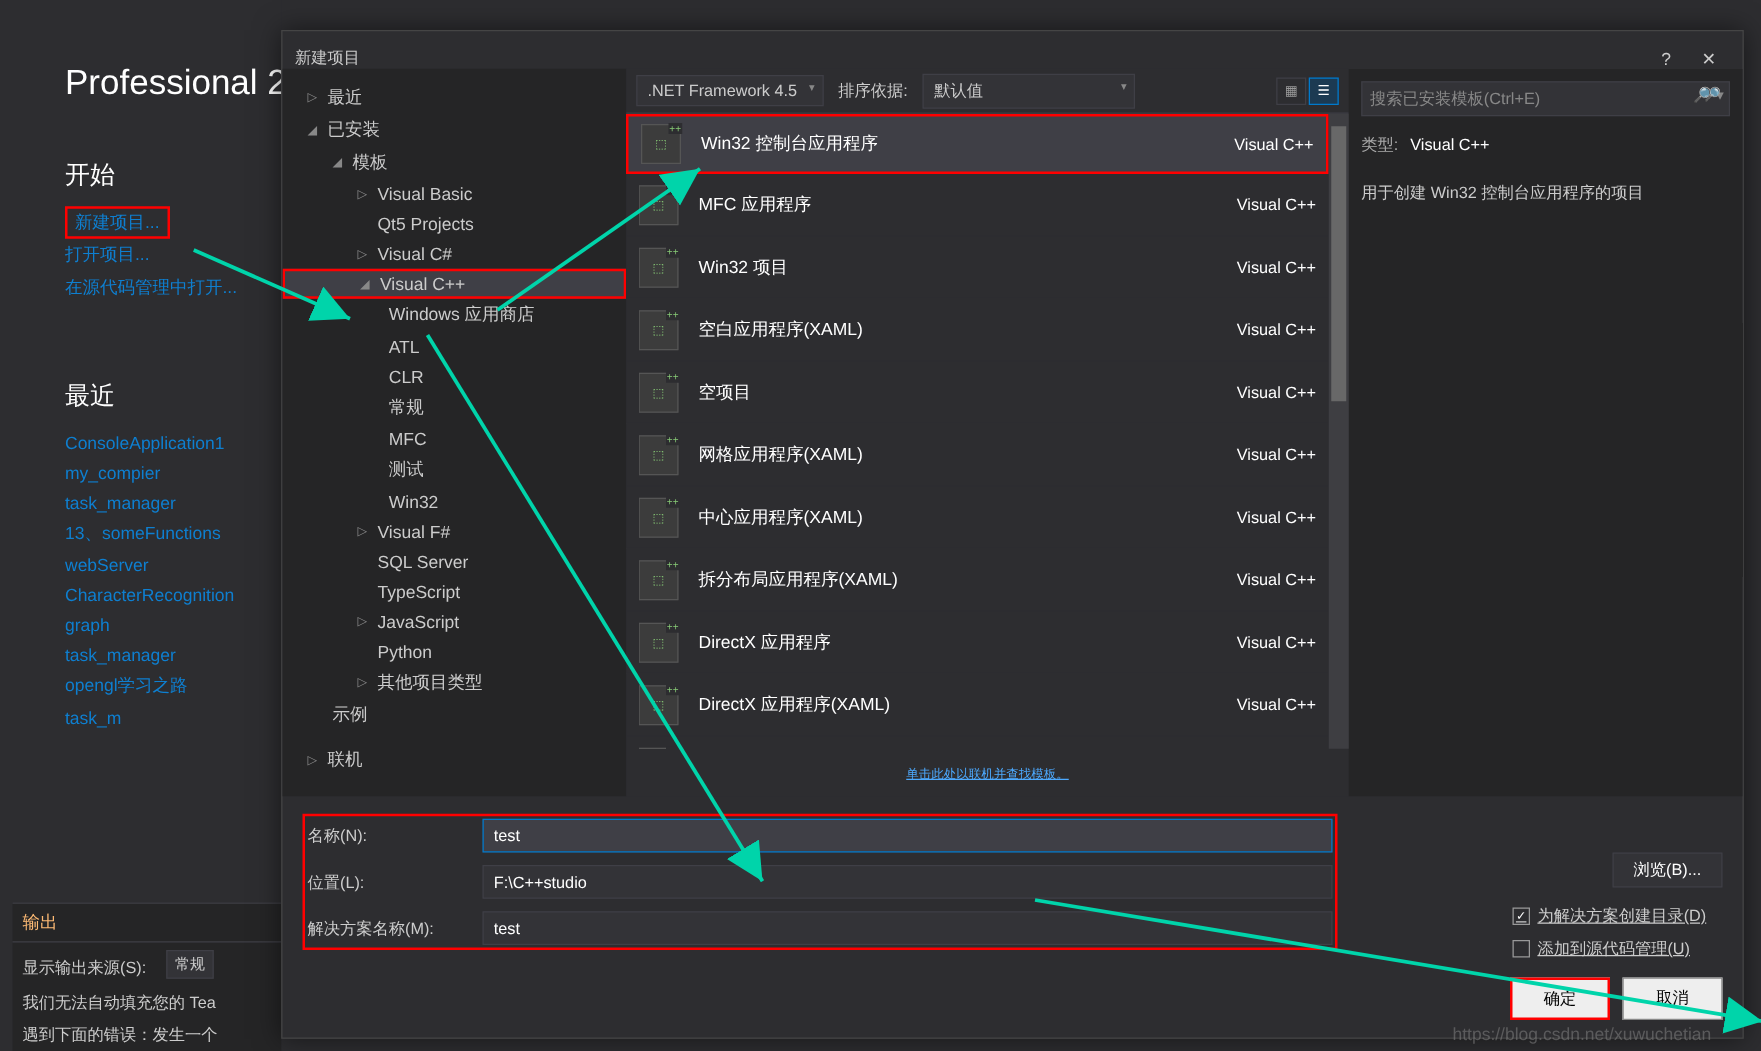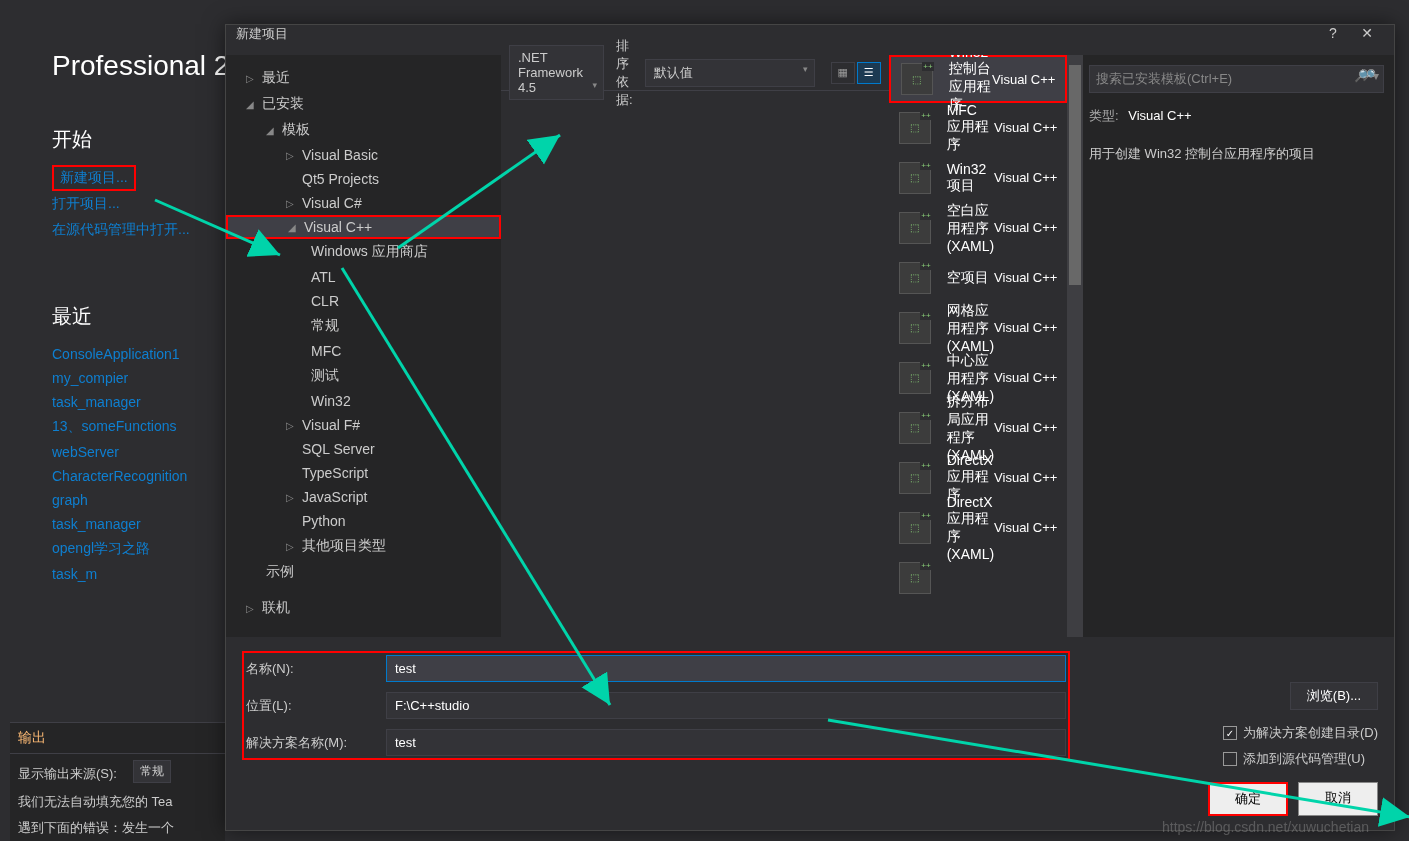--- a/index.html
+++ b/index.html
@@ -14,39 +14,39 @@
 .recent-heading { margin-top: 60px; }
 
 .output-panel { position: absolute; left: 10px; bottom: 0; width: 215px; background: #252526; border-top: 1px solid #3f3f46; }
 .output-title { color: #fdba74; font-size: 14px; padding: 6px 8px; border-bottom: 1px solid #3f3f46;}
 .output-row { padding: 6px 8px; font-size: 13px; color: #ccc; display: flex; gap: 16px; align-items: flex-end; white-space: nowrap;}
 .output-select { background: #333337; border: 1px solid #3f3f46; color: #ccc; padding: 2px 6px; font-size: 12px;}
 .output-text { padding: 4px 8px; font-size: 13px; color: #ccc; white-space: nowrap;}
 
 
 .dialog { position: absolute; left: 225px; top: 24px; width: 1170px; height: 807px; background: #2d2d30; border: 1px solid #454545; box-shadow: 0 0 20px rgba(0,0,0,0.5); display: flex; flex-direction: column; }
-.dialog-titlebar { height: 30px; display: flex; align-items: flex-start; padding: 0 10px; color: #ccc; font-size: 13px; }
+.dialog-titlebar { height: 30px; display: flex; align-items: flex-end; padding: 0 10px; color: #ccc; font-size: 13px; }
 .dialog-title { flex: 1; }
 .dialog-btn { width: 34px; text-align: center; cursor: pointer; font-size: 14px; }
 
 .dialog-body { flex: 1; display: flex; min-height: 0; }
 
 
 .tree { width: 275px; background: #252526; padding: 10px 0; overflow: auto; font-size: 14px; color: #ccc; }
 .tree-item { padding: 4px 10px 4px 20px; cursor: pointer; display: flex; align-items: center; gap: 6px; }
 .tree-item.l1 { padding-left: 20px; }
 .tree-item.l2 { padding-left: 40px; }
 .tree-item.l3 { padding-left: 60px; }
 .tree-item.l4 { padding-left: 85px; }
 .tree-item.selected { background: #3f3f46; }
 .tree-caret { display: inline-block; width: 10px; font-size: 10px; color: #888; }
 .tree-item.red-box { border: 2px solid #ff0000; padding-top: 2px; padding-bottom: 2px; }
 
 
-.middle { flex: 1; display: flex; flex-direction: row; background: #2d2d30; min-width: 0;}
+.middle { flex: 1; display: flex; flex-direction: column; background: #2d2d30; min-width: 0;}
 .middle-toolbar { height: 36px; display: flex; align-items: center; gap: 8px; padding: 0 8px; border-bottom: 1px solid #3f3f46; font-size: 13px; color: #ccc; }
 .toolbar-dropdown { background: #333337; border: 1px solid #3f3f46; padding: 4px 20px 4px 8px; cursor: pointer; position: relative; }
 .toolbar-dropdown::after { content: "▾"; position: absolute; right: 6px; font-size: 9px; color: #888;}
 .toolbar-label { padding: 0 4px; }
 .toolbar-icons { display: flex; gap: 2px; }
 .view-btn { width: 24px; height: 22px; border: 1px solid #3f3f46; display: flex; align-items: center; justify-content: center; cursor: pointer; font-size: 11px; color: #999;}
 .view-btn.active { border-color: #007acc; background: #1c3a52; color: #fff; }
 
 .template-list { flex: 1; overflow: auto; }
 .template-row { height: 50px; display: flex; align-items: center; padding: 0 10px; cursor: pointer; border-bottom: 1px solid #2d2d30; }
@@ -306,21 +306,21 @@
         <div class="form-input" style="min-width:670px;">F:\C++studio</div>
       </div>
       <div class="form-row" style="margin-bottom:0;">
         <div class="form-label">解决方案名称(M):</div>
         <div class="form-input" style="min-width:670px;">test</div>
       </div>
     </div>
     <div style="position:absolute; right:16px; bottom:120px; display:flex; flex-direction:column; gap:8px;">
       <div class="browse-btn">浏览(B)...</div>
     </div>
-    <div class="right-checks" style="position:absolute; right:16px; bottom:62px;">
+    <div class="right-checks" style="position:absolute; right:29px; bottom:62px;text-decoration:underline;">
       <div class="checkbox-row">
         <span class="checkbox checked"></span>
         <span>为解决方案创建目录(D)</span>
       </div>
       <div class="checkbox-row">
         <span class="checkbox"></span>
         <span>添加到源代码管理(U)</span>
       </div>
     </div>
   </div>

